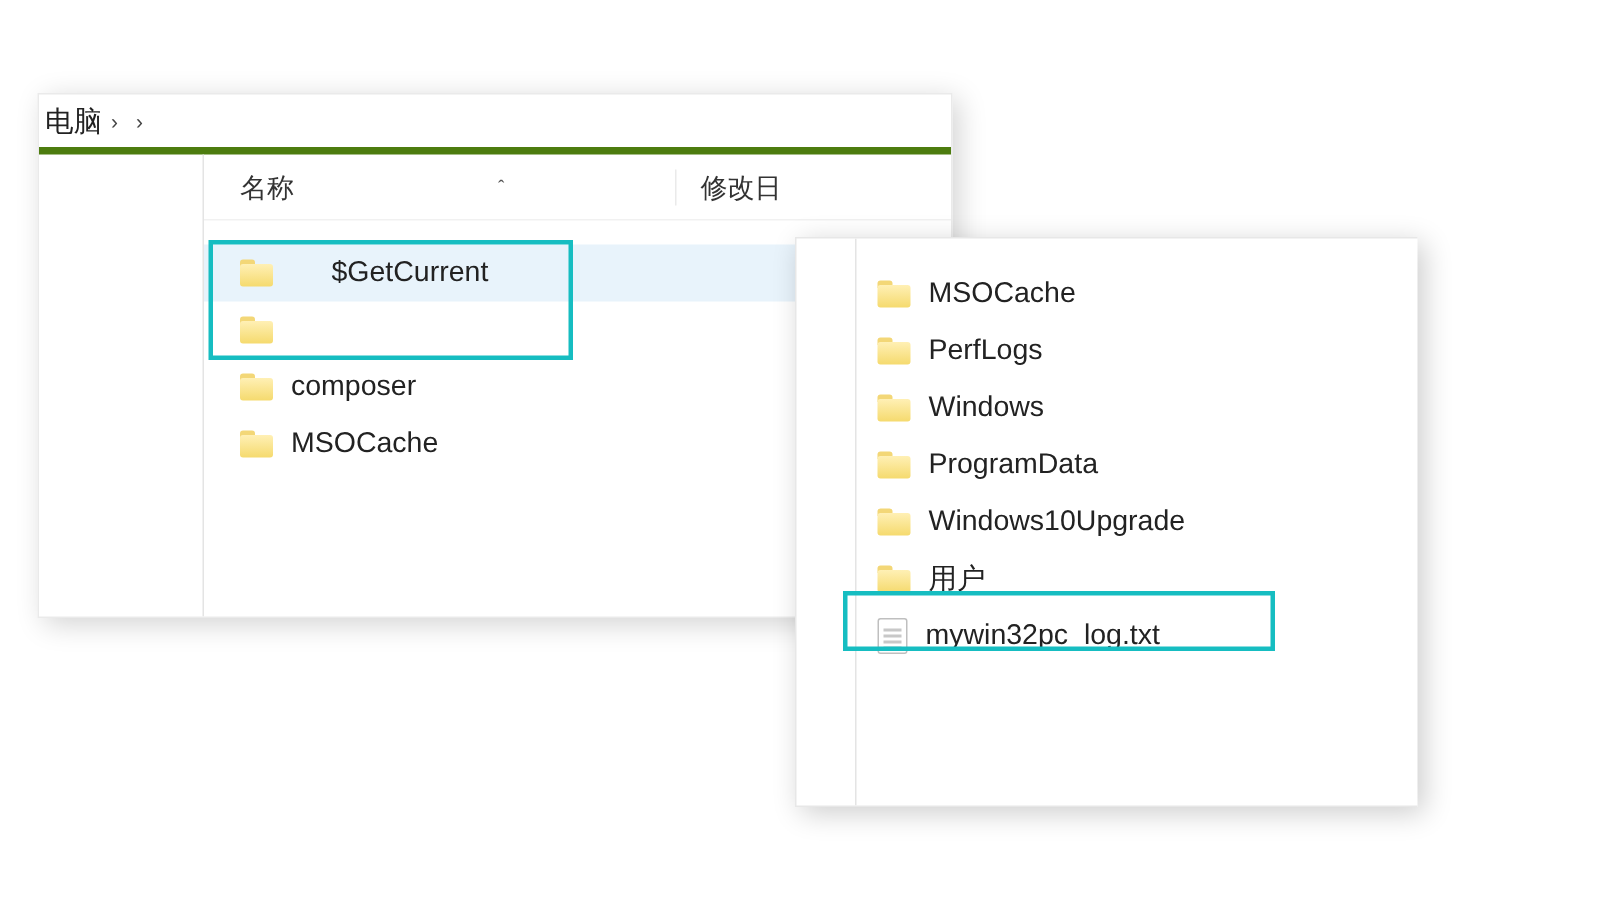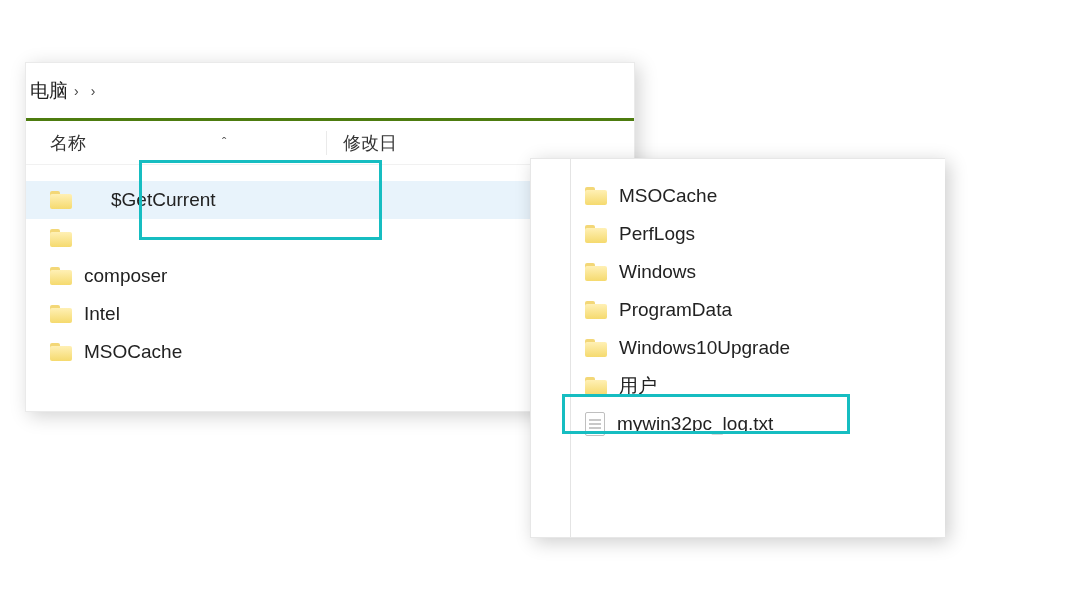--- a/index.html
+++ b/index.html
@@ -22,34 +22,34 @@
     top: 62px;
     left: 25px;
     width: 610px;
     height: 350px;
     background: #fff;
     border: 1px solid #eaeaea;
     box-shadow: 4px 4px 18px rgba(0,0,0,.18);
     overflow: hidden;
   }
   .breadcrumb {
-    height: 58px;
-    border-bottom: 3px solid #4d7c0f;
+    height: 40px;
+    border-bottom: 5px solid #4d7c0f;
     display: flex;
     align-items: center;
     padding-left: 4px;
     font-size: 19px;
     color: #222;
   }
   .breadcrumb .sep {
     margin: 0 6px;
     font-size: 14px;
     color: #444;
   }
-  .body-row { display: flex; height: calc(100% - 40px); flex-direction: column; }
+  .body-row { display: flex; height: calc(100% - 40px); }
   .nav-stub { width: 110px; border-right: 1px solid #e4e4e4; }
 
   .list-area { flex: 1; position: relative; padding-top: 0; }
   .col-header {
     height: 44px;
     display: flex;
     align-items: center;
     font-size: 18px;
     color: #333;
     border-bottom: 1px solid #f1f1f1;
@@ -59,21 +59,21 @@
     padding-left: 24px;
     display: flex;
     align-items: center;
     gap: 6px;
   }
   .sort-caret {
     margin-left: 130px;
     font-size: 13px;
     color: #555;
   }
-  .col-date { flex: 1; border-left: 1px solid #eaeaea; padding-left: 16px; }
+  .col-date { flex: 1; border-left: 1px solid #eaeaea; padding-left: 16px; margin-left: 14px; }
 
   .rows { padding-top: 16px; padding-left: 24px; }
   .row {
     height: 38px;
     display: flex;
     align-items: center;
     gap: 12px;
     font-size: 19px;
   }
   .row.selected {
@@ -173,24 +173,20 @@
         </div>
         <div class="row">
           <span class="folder-icon"></span>
         </div>
         <div class="row">
           <span class="folder-icon"></span>
           <span class="label">composer</span>
         </div>
         <div class="row">
           <span class="folder-icon"></span>
-          <span class="label">Intel</span>
-        </div>
-        <div class="row">
-          <span class="folder-icon"></span>
           <span class="label">MSOCache</span>
         </div>
       </div>
     </div>
   </div>
 </div>
 
 <div class="highlight-left"></div>
 
 <div class="win-right">

